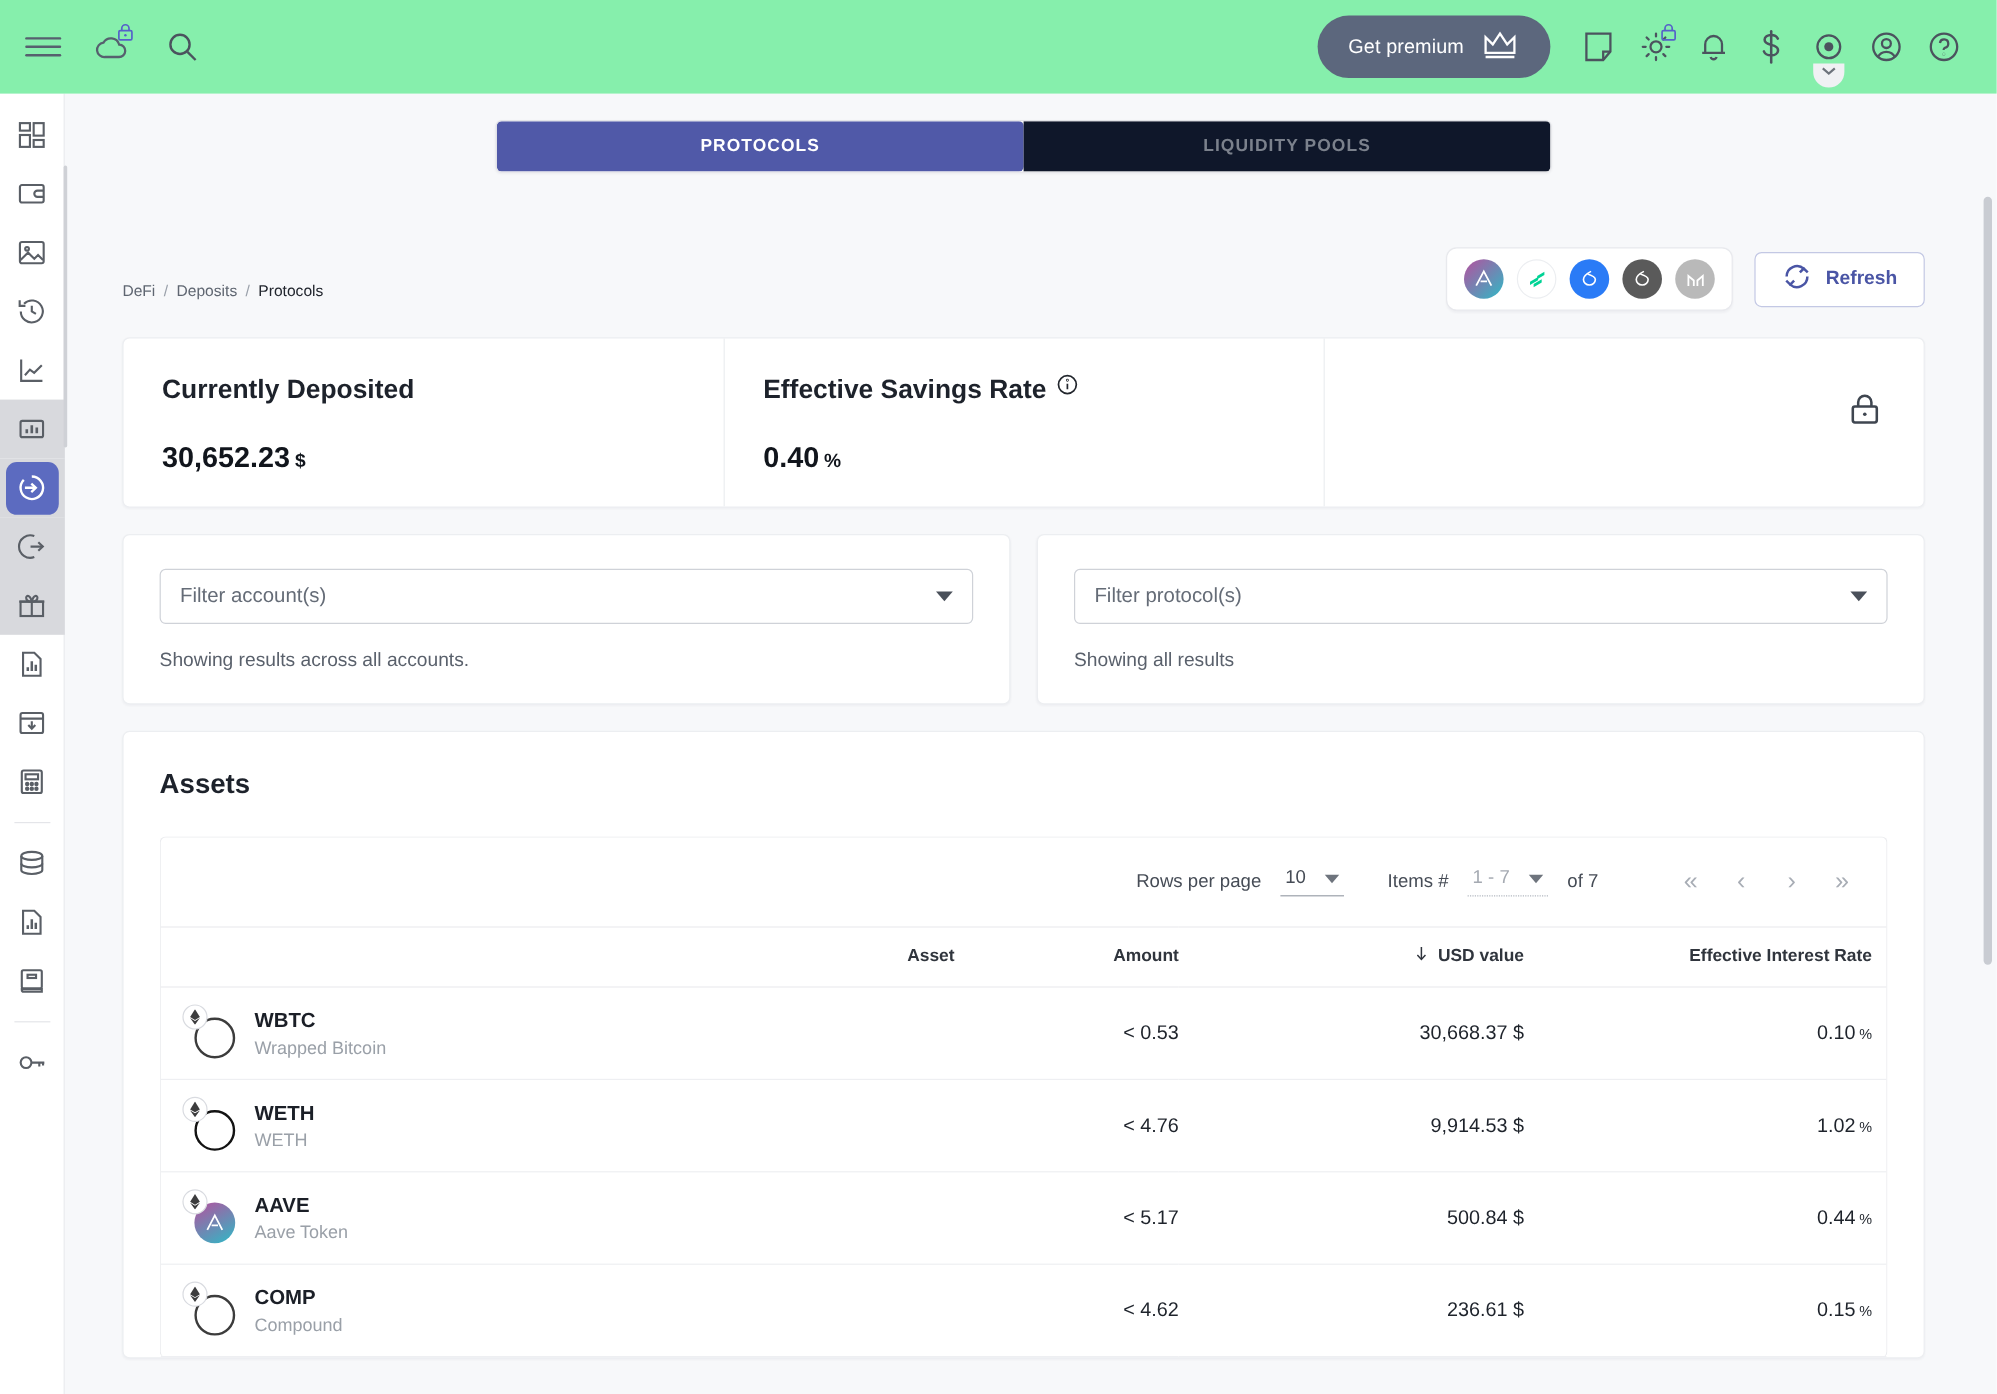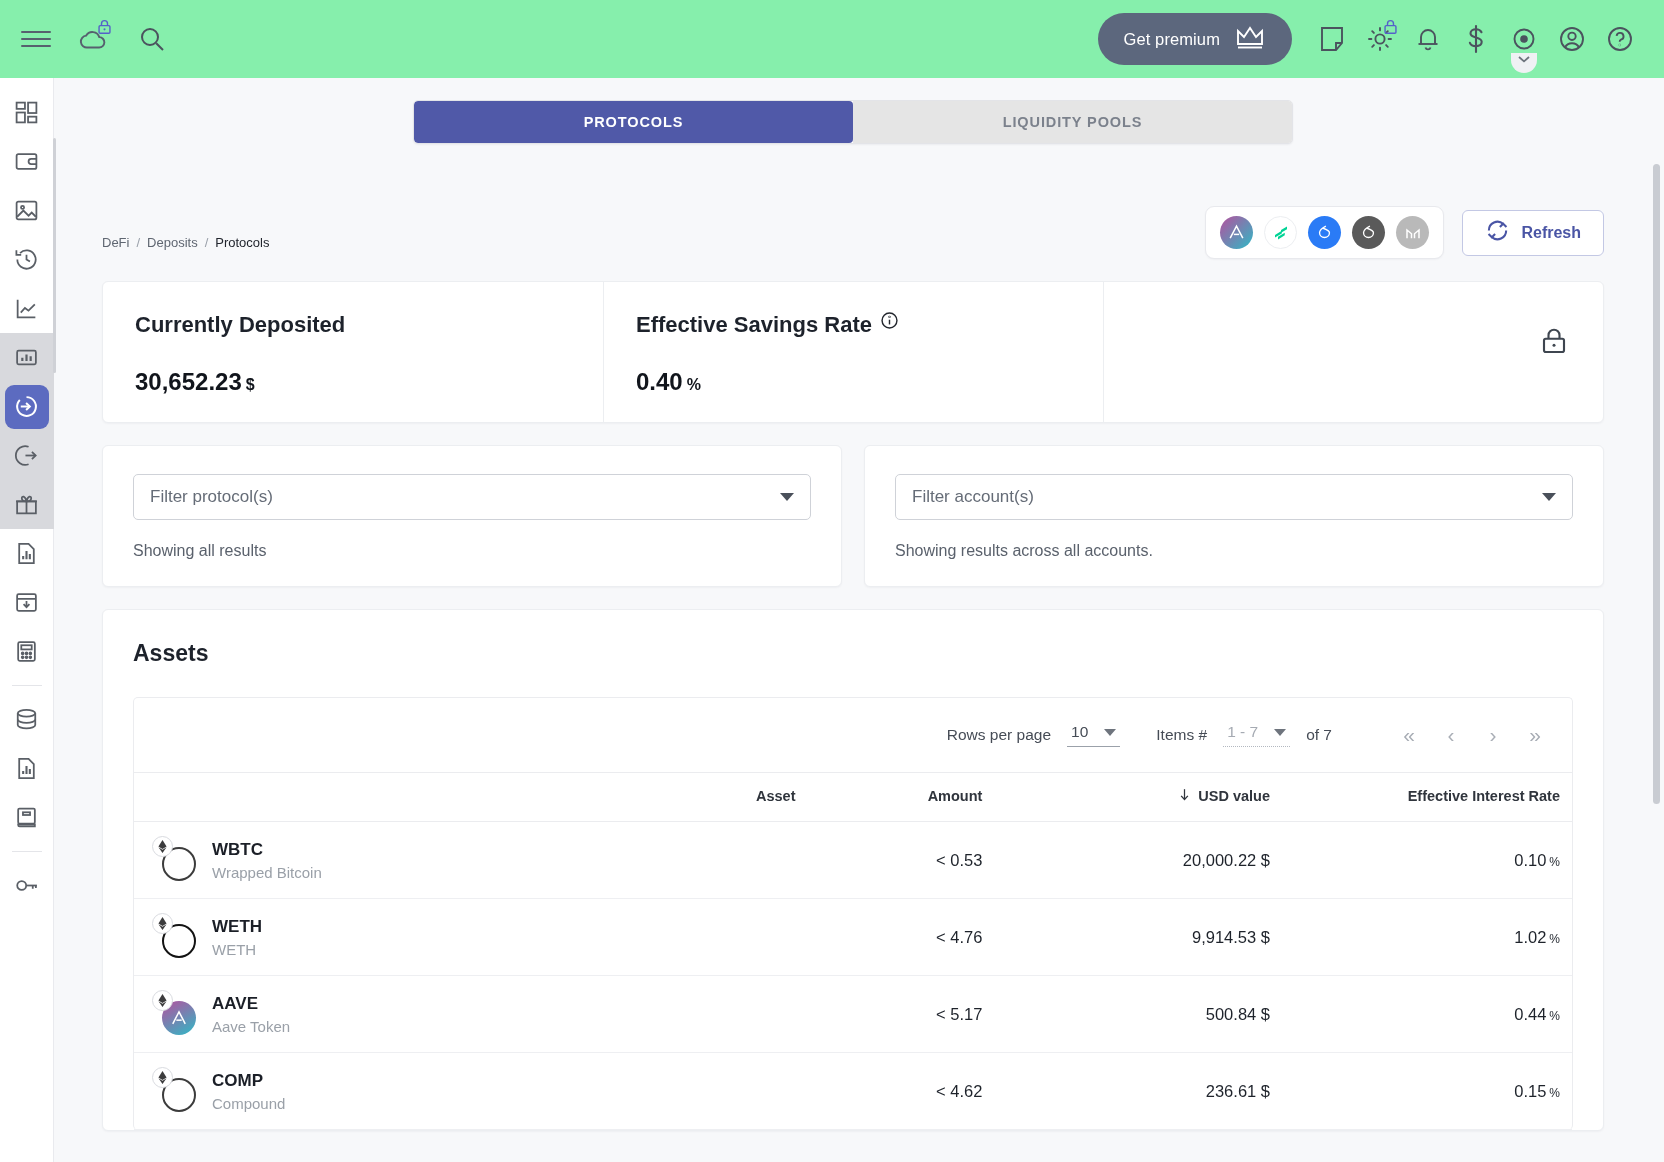--- a/index.html
+++ b/index.html
@@ -66,21 +66,21 @@
 
   
   .tabs {
     display: flex; width: 880px; margin: 0 auto; height: 44px;
     border-radius: 5px; overflow: hidden; border: 1px solid #e3e4e8; background:#fff;
     box-shadow: 0 1px 2px rgba(16,24,40,.05);
   }
   .tab {
     flex: 1 1 50%; display: flex; align-items: center; justify-content: center;
     font-size: 14.5px; font-weight: bold; letter-spacing: .9px; color: #7b818c;
-    cursor: pointer; background: #e5e5e5;
+    cursor: pointer; background: #0f172a;
   }
   .tab.active { background: #5059a8; color: #ffffff; border-radius: 4px; }
 
   
   .crumb-row {
     display: flex; align-items: center; justify-content: space-between;
     margin-top: 62px;
   }
   .crumb { font-size: 13px; color: #5f6671; display: flex; gap: 7px; margin-top: 20px; }
   .crumb .cur { color: #22262e; }
@@ -517,32 +517,32 @@
                 <path d="M7.6 10.2V7.4a4.4 4.4 0 0 1 8.8 0v2.8"></path>
                 <circle cx="12" cy="15.4" r="1.2" fill="#3f4650" stroke="none"></circle>
               </svg>
             </span>
           </div>
         </div>
 
         <div class="filters">
           <div class="filter-card">
             <div class="select">
+              <span class="ph">Filter account(s)</span>
+              <span class="caret"></span>
+            </div>
+            <div class="filter-note">Showing results across all accounts.</div>
+          </div>
+
+          <div class="filter-card">
+            <div class="select">
               <span class="ph">Filter protocol(s)</span>
               <span class="caret"></span>
             </div>
             <div class="filter-note">Showing all results</div>
-          </div>
-
-          <div class="filter-card">
-            <div class="select">
-              <span class="ph">Filter account(s)</span>
-              <span class="caret"></span>
-            </div>
-            <div class="filter-note">Showing results across all accounts.</div>
           </div>
         </div>
 
         <div class="assets-card">
           <div class="assets-title">Assets</div>
 
           <div class="table-box">
             <div class="pager">
               <span class="pg-label">Rows per page</span>
               <span class="pg-sel">
@@ -597,21 +597,21 @@
                         </span>
                         <span class="main c-wbtc">₿</span>
                       </span>
                       <span>
                         <span class="sym">WBTC</span>
                         <span class="sub" style="display:block;">Wrapped Bitcoin</span>
                       </span>
                     </div>
                   </td>
                   <td class="num">&lt; 0.53</td>
-                  <td class="num">20,000.22 $</td>
+                  <td class="num">30,668.37 $</td>
                   <td class="num" style="padding-right:12px;">
                     <span>0.10</span><span class="pct-unit">%</span>
                   </td>
                 </tr>
 
                 <tr>
                   <td>
                     <div class="asset-cell">
                       <span class="coin">
                         <span class="eth">

